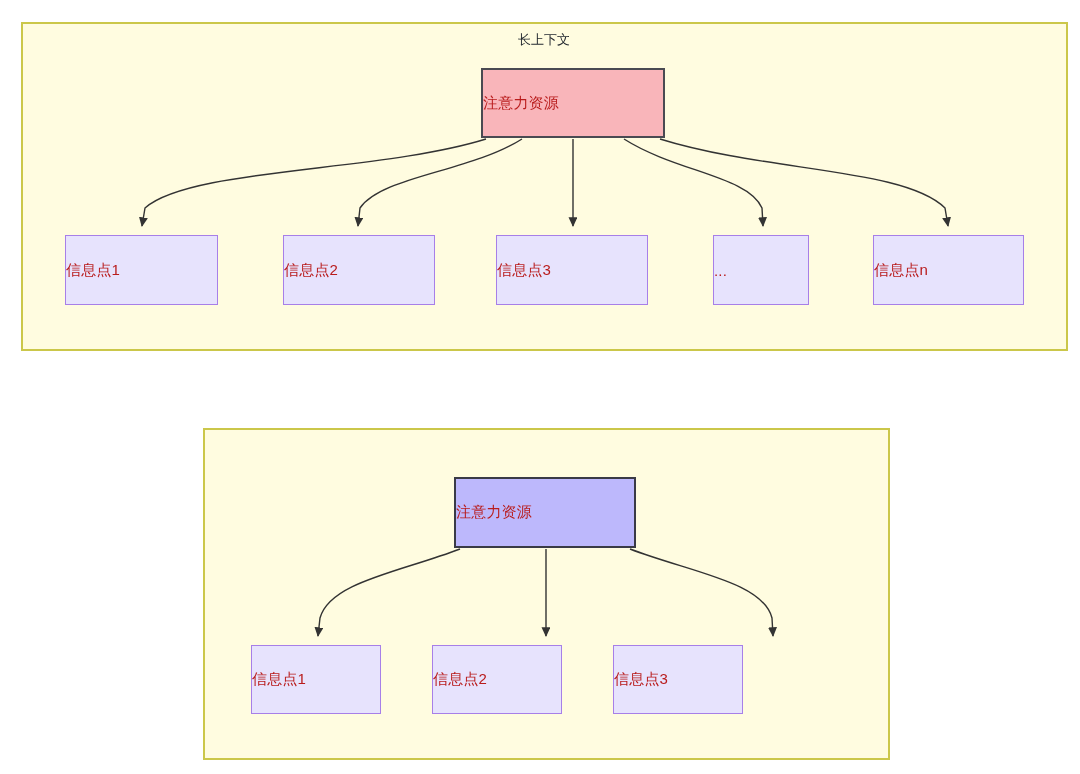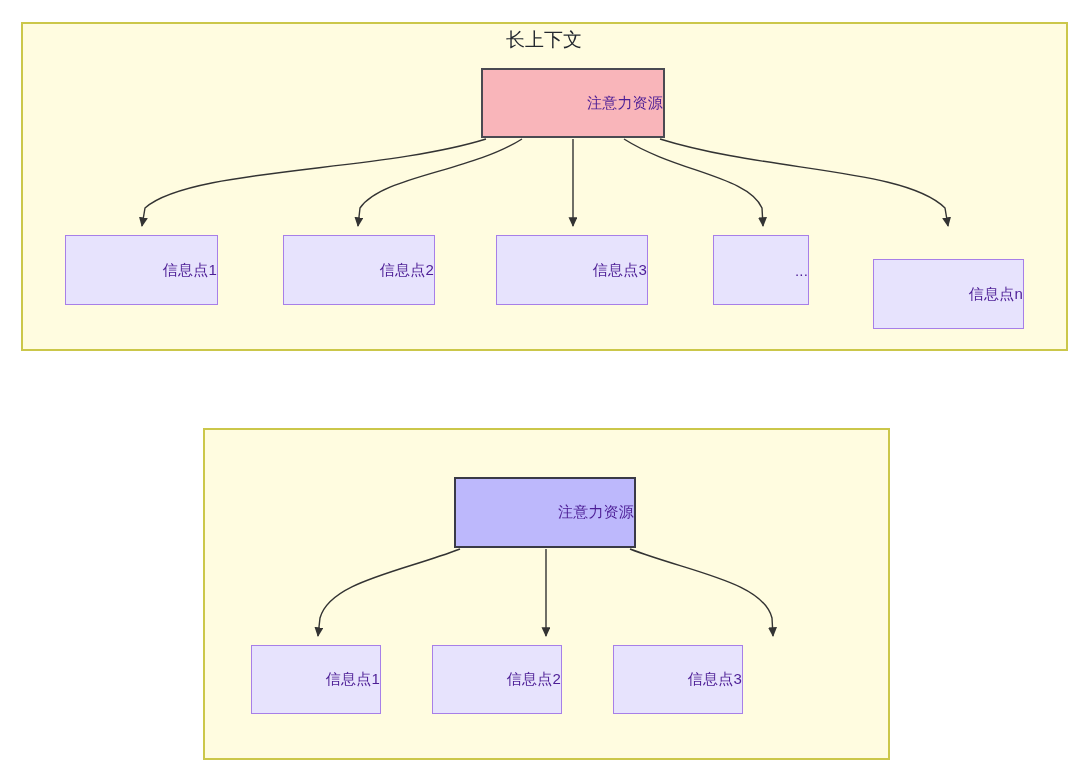--- a/index.html
+++ b/index.html
@@ -28,33 +28,33 @@
   }
   .group-box {
     position: absolute;
     background: #FFFCE0;
     border: 2px solid #CBC74A;
     box-sizing: border-box;
   }
   .group-title {
     position: absolute;
     text-align: center;
-    font-size: 19px;
+    font-size: 13px;
     color: #23282F;
     line-height: 18px;
     white-space: nowrap;
   }
   .node {
     position: absolute;
     box-sizing: border-box;
     display: flex;
     align-items: center;
-    justify-content: flex-end;
+    justify-content: flex-start;
     font-size: 15px;
-    color: #4c1d95;
+    color: #b91c1c;
     letter-spacing: 0.2px;
   }
   .node-attention-long {
     background: #F9B5BA;
     border: 2px solid #4A4A52;
   }
   .node-attention-short {
     background: #BDB8FC;
     border: 2px solid #3A3A46;
   }
@@ -85,21 +85,21 @@
   </div>
 
   <div class="node node-info" style="left:496px; top:235px; width:152px; height:70px;">
     <span>信息点3</span>
   </div>
 
   <div class="node node-info" style="left:713px; top:235px; width:96px; height:70px;">
     <span>...</span>
   </div>
 
-  <div class="node node-info" style="left:873px; top:235px; width:151px; height:70px;margin-top:24px;">
+  <div class="node node-info" style="left:873px; top:235px; width:151px; height:70px;">
     <span>信息点n</span>
   </div>
 
   <div class="group-box" style="left:203px; top:428px; width:687px; height:332px;"></div>
 
 
   <div class="node node-attention-short" style="left:454px; top:477px; width:182px; height:71px;">
     <span>注意力资源</span>
   </div>
 

